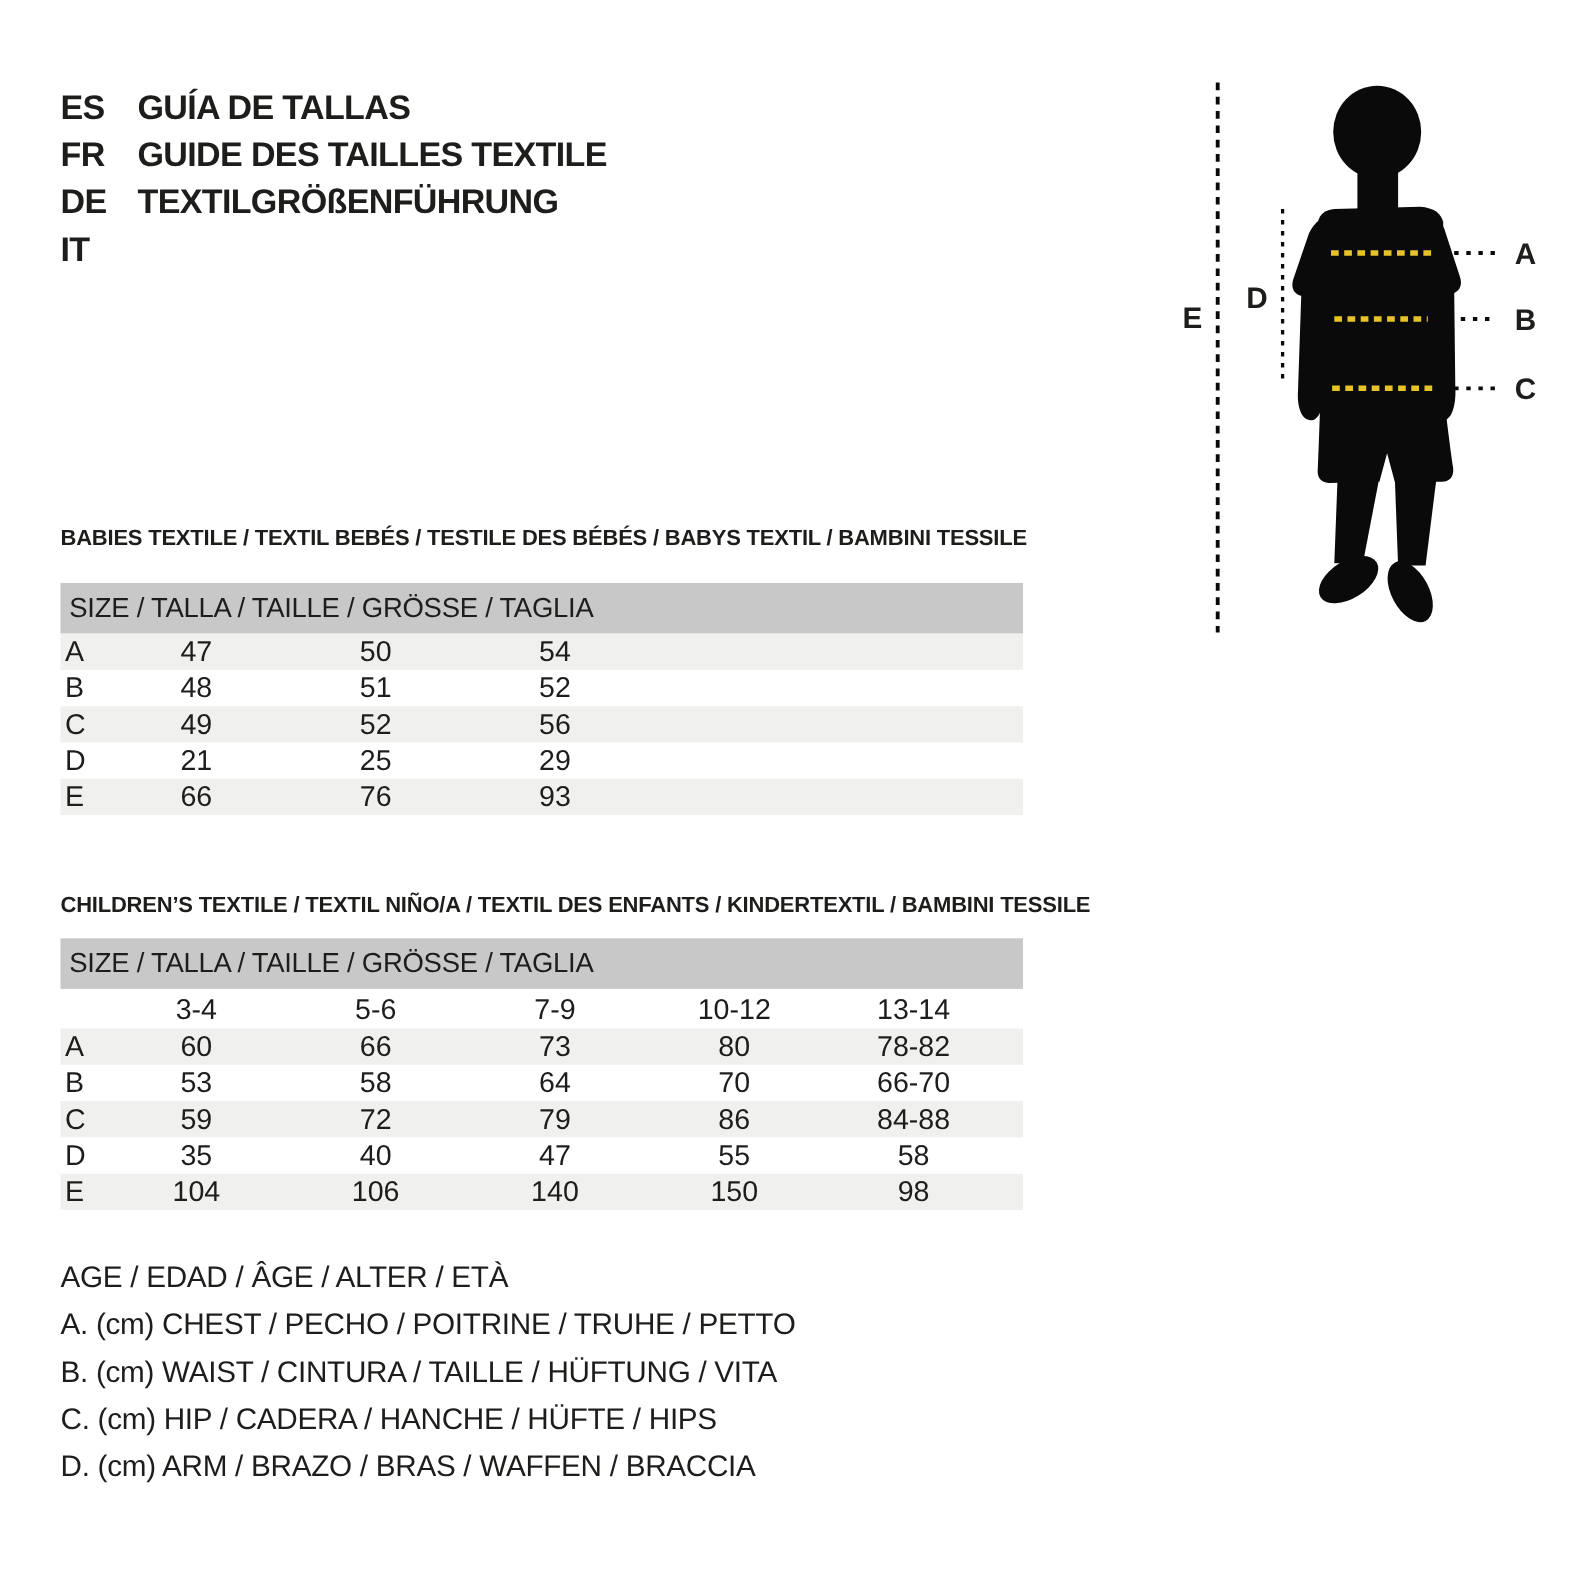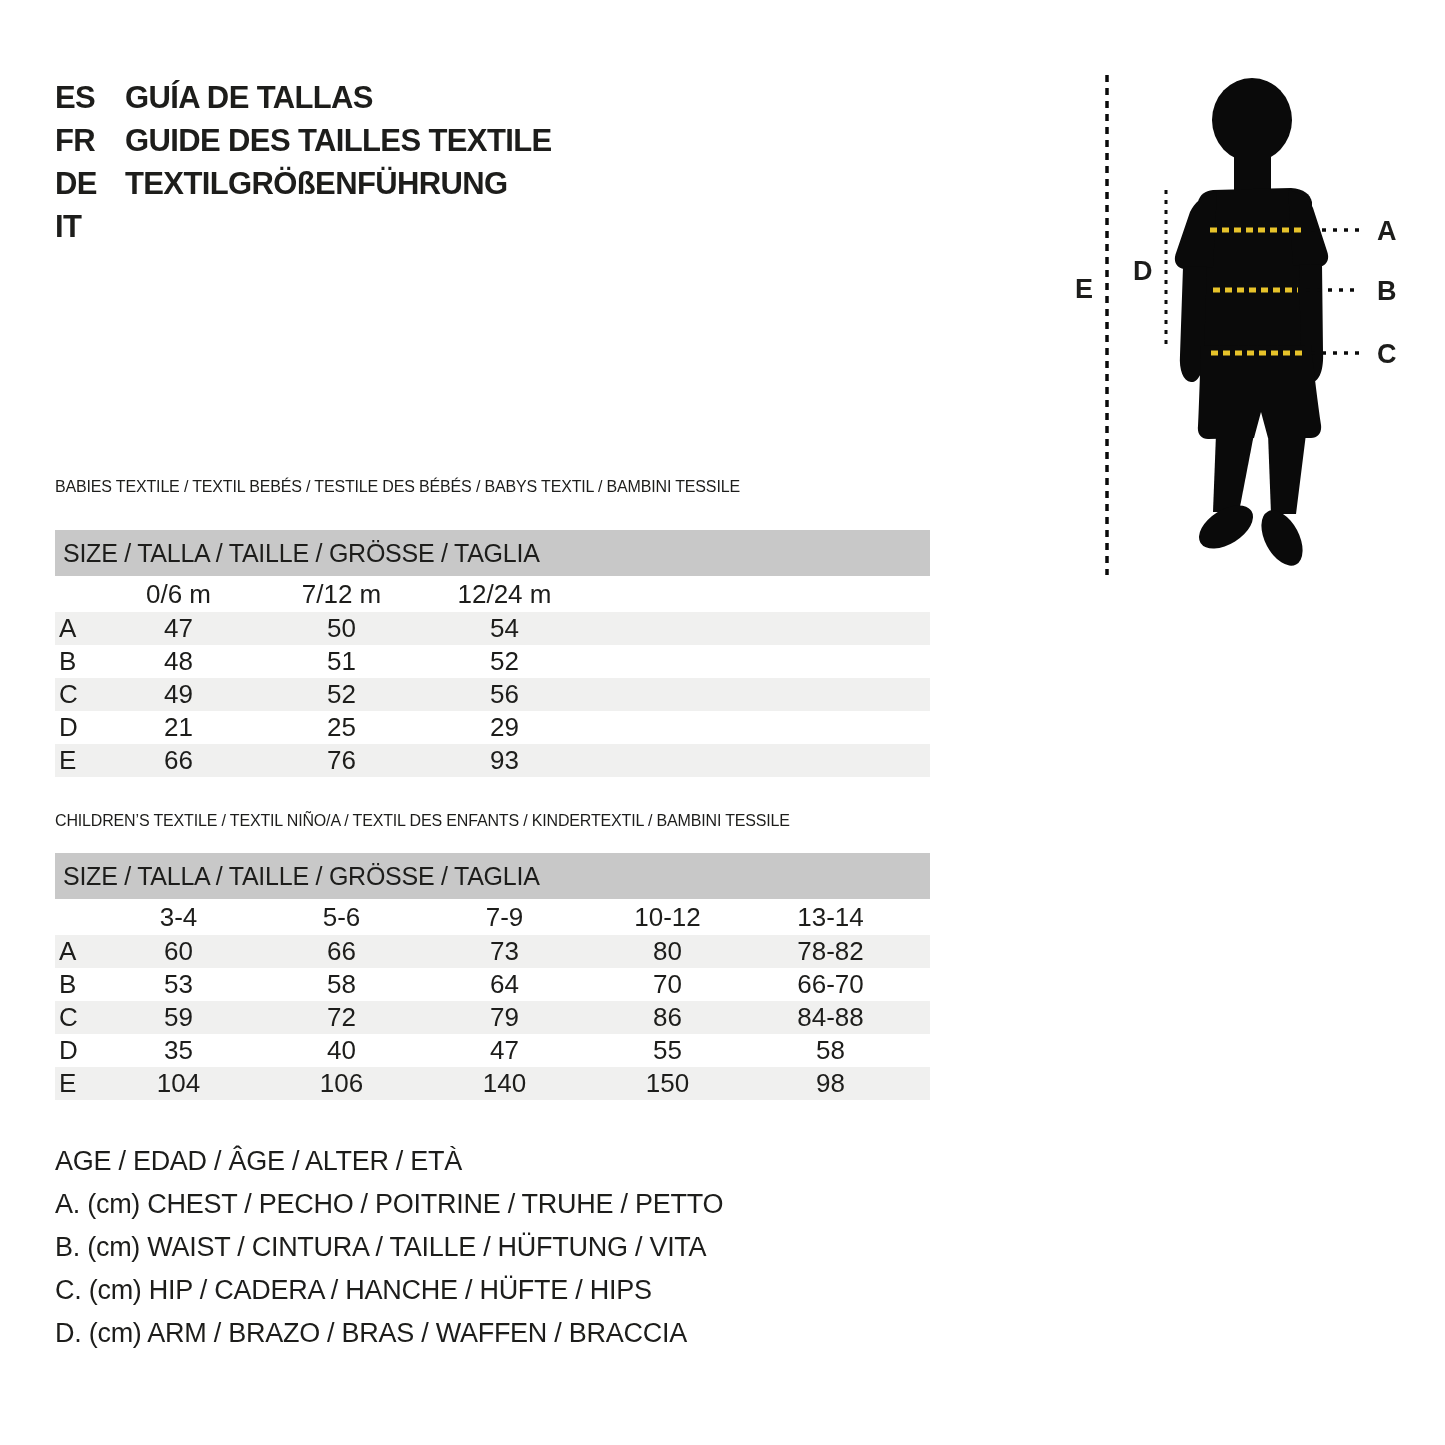--- a/index.html
+++ b/index.html
@@ -31,21 +31,21 @@
   .figure{position:absolute;left:1055px;top:60px;width:370px;height:530px;}
   .figure svg{display:block;}
   .fig-label{font-family:"Liberation Sans","DejaVu Sans",sans-serif;font-weight:700;font-size:27px;fill:var(--ink);}
   .sil{fill:var(--black);}
   .dashB{stroke:var(--black);fill:none;}
   .dashY{stroke:var(--accent);fill:none;}
 
   
   .section-title{
     position:absolute;left:55px;
-    font-size:16px;font-weight:400;letter-spacing:-0.01em;white-space:nowrap;
+    font-size:20px;font-weight:700;letter-spacing:-0.01em;white-space:nowrap;
   }
   .tbl{position:absolute;left:55px;width:875px;}
   .tbl .bar{
     height:46px;background:var(--bar);
     display:flex;align-items:center;padding-left:8px;
     font-size:25px;letter-spacing:-0.01em;
   }
   .trow{display:flex;align-items:center;}
   .trow .rlabel{width:42px;padding-left:4px;font-size:26px;}
   .trow .cell{width:163px;text-align:center;font-size:26px;}
@@ -113,26 +113,20 @@
       <text class="fig-label" x="322" y="240">B</text>
       <text class="fig-label" x="322" y="303">C</text>
       <text class="fig-label" x="78" y="220">D</text>
       <text class="fig-label" x="20" y="238">E</text>
     </svg>
   </section>
 
   <h2 class="section-title" style="top:478px;">BABIES TEXTILE / TEXTIL BEBÉS / TESTILE DES BÉBÉS / BABYS TEXTIL / BAMBINI TESSILE</h2>
   <section class="tbl" style="top:530px;">
     <div class="bar">SIZE / TALLA / TAILLE / GRÖSSE / TAGLIA</div>
-    <div class="trow head-row">
-      <span class="rlabel"></span>
-      <span class="cell">0/6 m</span>
-      <span class="cell">7/12 m</span>
-      <span class="cell">12/24 m</span>
-    </div>
     <div class="trow data-row stripe">
       <span class="rlabel">A</span>
       <span class="cell">47</span>
       <span class="cell">50</span>
       <span class="cell">54</span>
     </div>
     <div class="trow data-row">
       <span class="rlabel">B</span>
       <span class="cell">48</span>
       <span class="cell">51</span>

